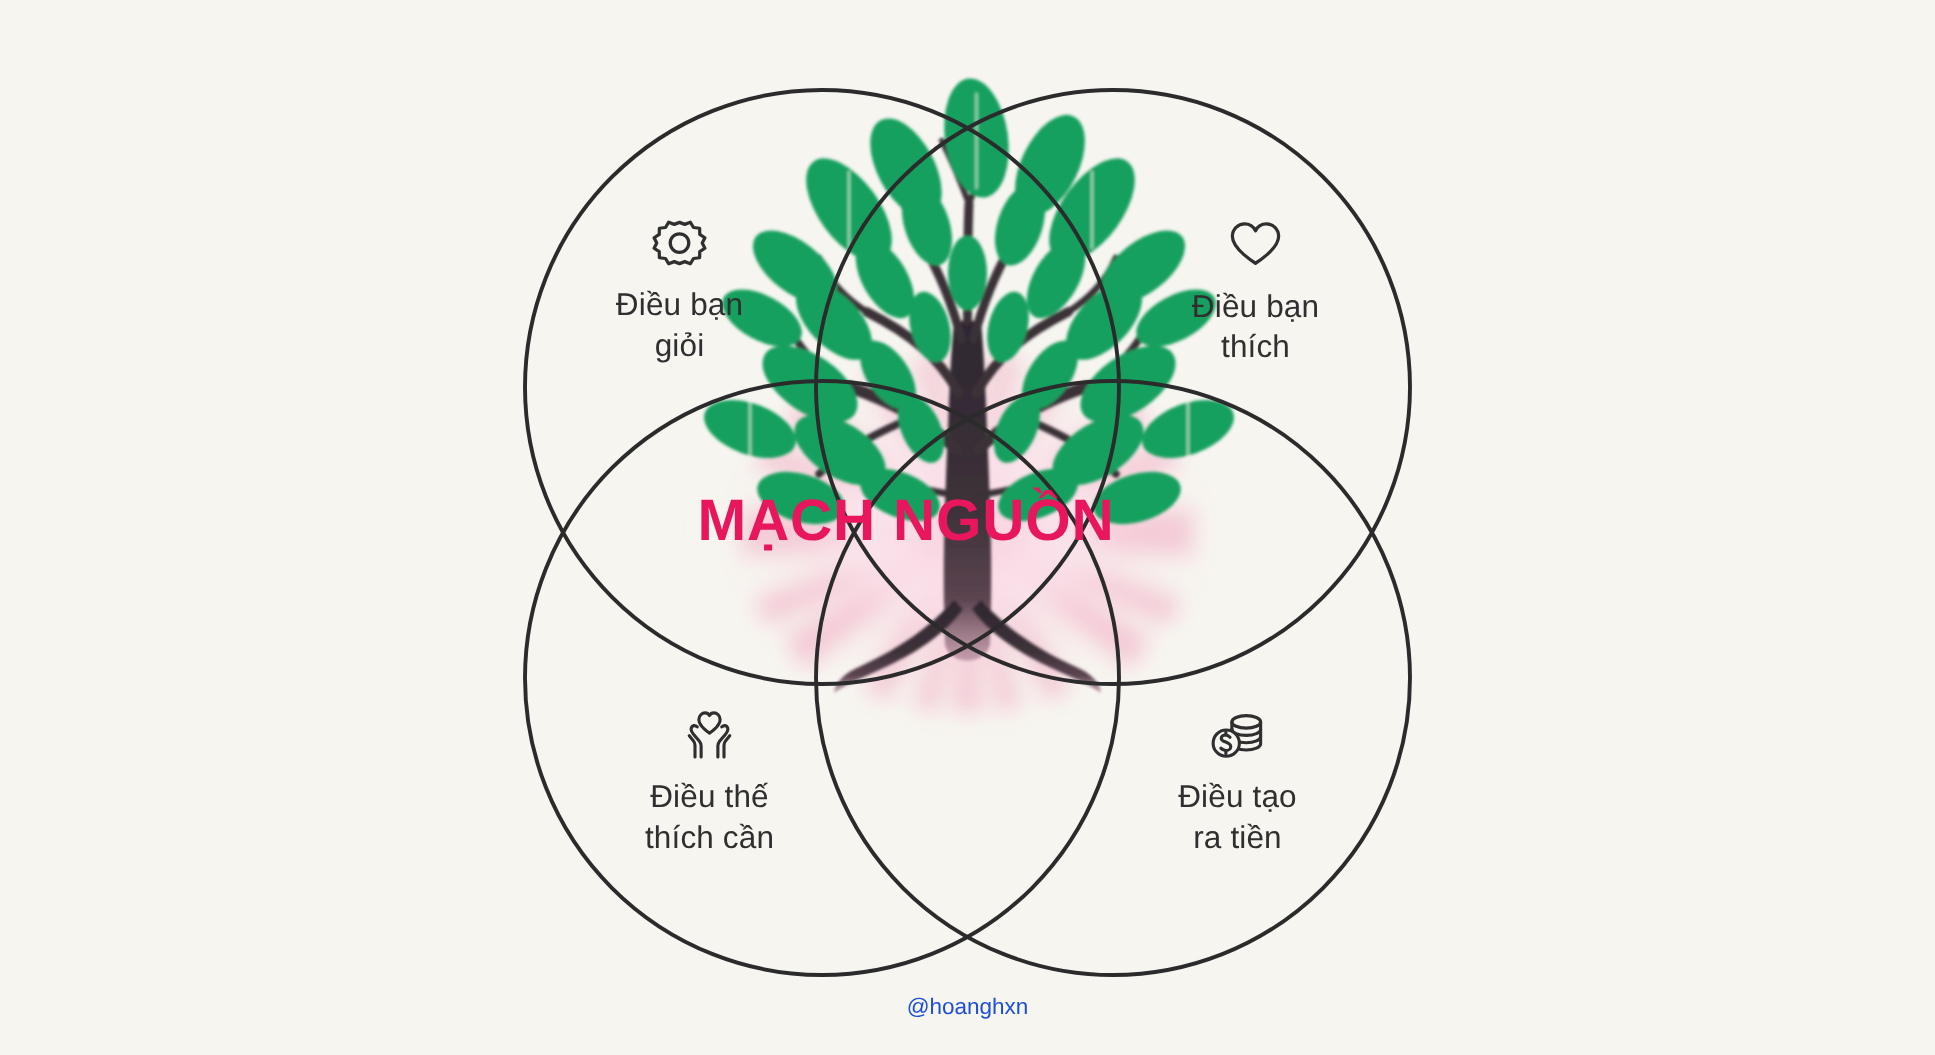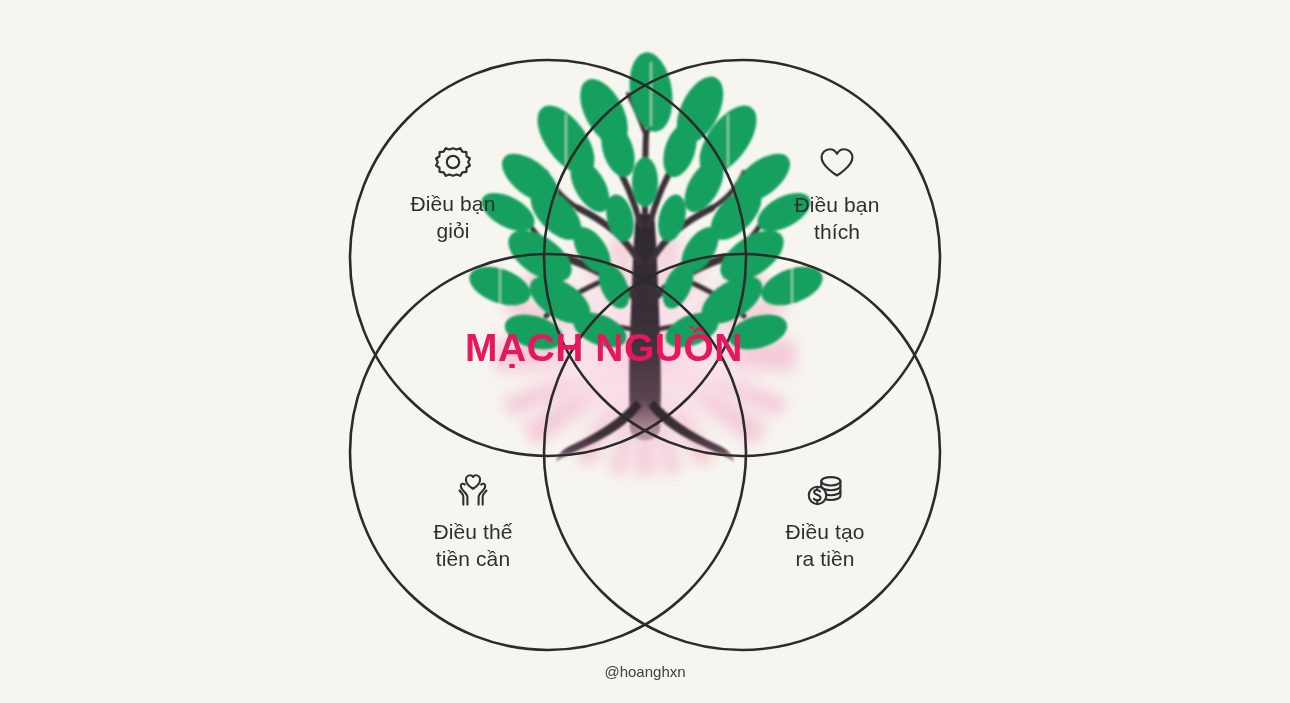--- a/index.html
+++ b/index.html
@@ -71,21 +71,21 @@
     user-select: none;
     z-index: 6;
   }
   #watermark {
     position: absolute;
     left: 0;
     top: 663px;
     width: 1290px;
     text-align: center;
     font-size: 15px;
-    color: #404040;
+    color: #1d4ed8;
     font-family: "Liberation Sans", sans-serif;
     user-select: none;
     z-index: 7;
   }
 </style>
 </head>
 <body>
 
 <div id="stage">
 
@@ -267,21 +267,21 @@
                  C30.1 6.3 32.5 8.5 32.5 11.6 C32.5 17.2 24 22.5 24 22.5 Z"></path>
         <path d="M14.2 17.5 C12.3 15.8 10 16.3 9.4 18.4 C8.9 20.2 10 22 11.5 23.8
                  L15.8 28.8 C16.8 30 17.3 31.2 17.3 32.8 L17.3 41.5"></path>
         <path d="M12.4 41.5 L12.4 32.2 C12.4 30.6 11.9 29.6 10.9 28.4 L7.8 24.6"></path>
         <path d="M33.8 17.5 C35.7 15.8 38 16.3 38.6 18.4 C39.1 20.2 38 22 36.5 23.8
                  L32.2 28.8 C31.2 30 30.7 31.2 30.7 32.8 L30.7 41.5"></path>
         <path d="M35.6 41.5 L35.6 32.2 C35.6 30.6 36.1 29.6 37.1 28.4 L40.2 24.6"></path>
       </g>
     </svg>
     <span class="quad-text">Điều thế
-tiền cần</span>
+thích cần</span>
   </div>
 
   <div class="quad-label" id="label-paid">
     <svg class="quad-icon" viewBox="0 0 48 48">
       <g fill="none" stroke="#2f2f2f" stroke-width="2.5" stroke-linejoin="round" stroke-linecap="round">
         <ellipse cx="31" cy="13.5" rx="11.5" ry="5"></ellipse>
         <path d="M19.5 13.5 L19.5 31 C19.5 33.8 24.6 36 31 36 C37.4 36 42.5 33.8 42.5 31 L42.5 13.5"></path>
         <path d="M19.5 19.3 C19.5 22.1 24.6 24.3 31 24.3 C37.4 24.3 42.5 22.1 42.5 19.3"></path>
         <path d="M19.5 25.2 C19.5 28 24.6 30.2 31 30.2 C37.4 30.2 42.5 28 42.5 25.2"></path>
         <circle cx="15" cy="30.5" r="10.5" fill="#f7f5f0"></circle>

